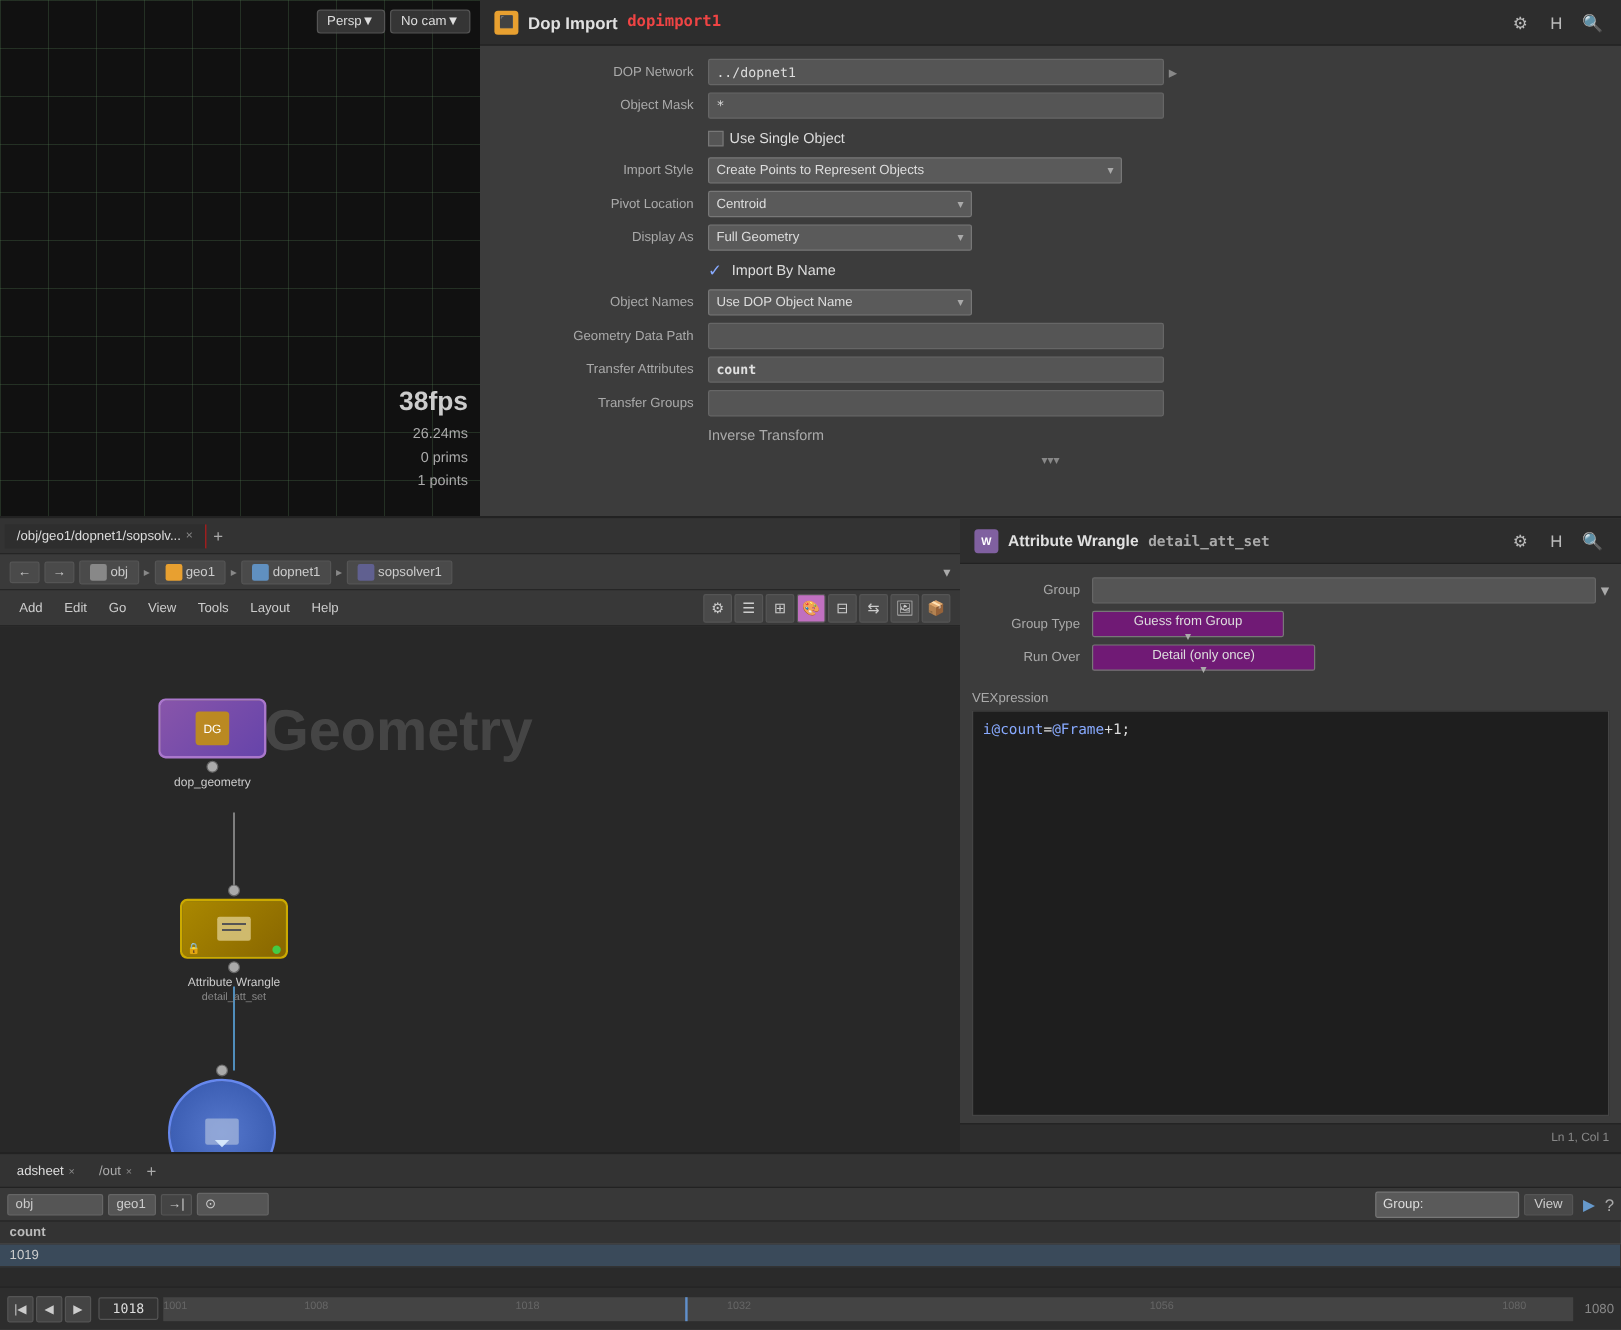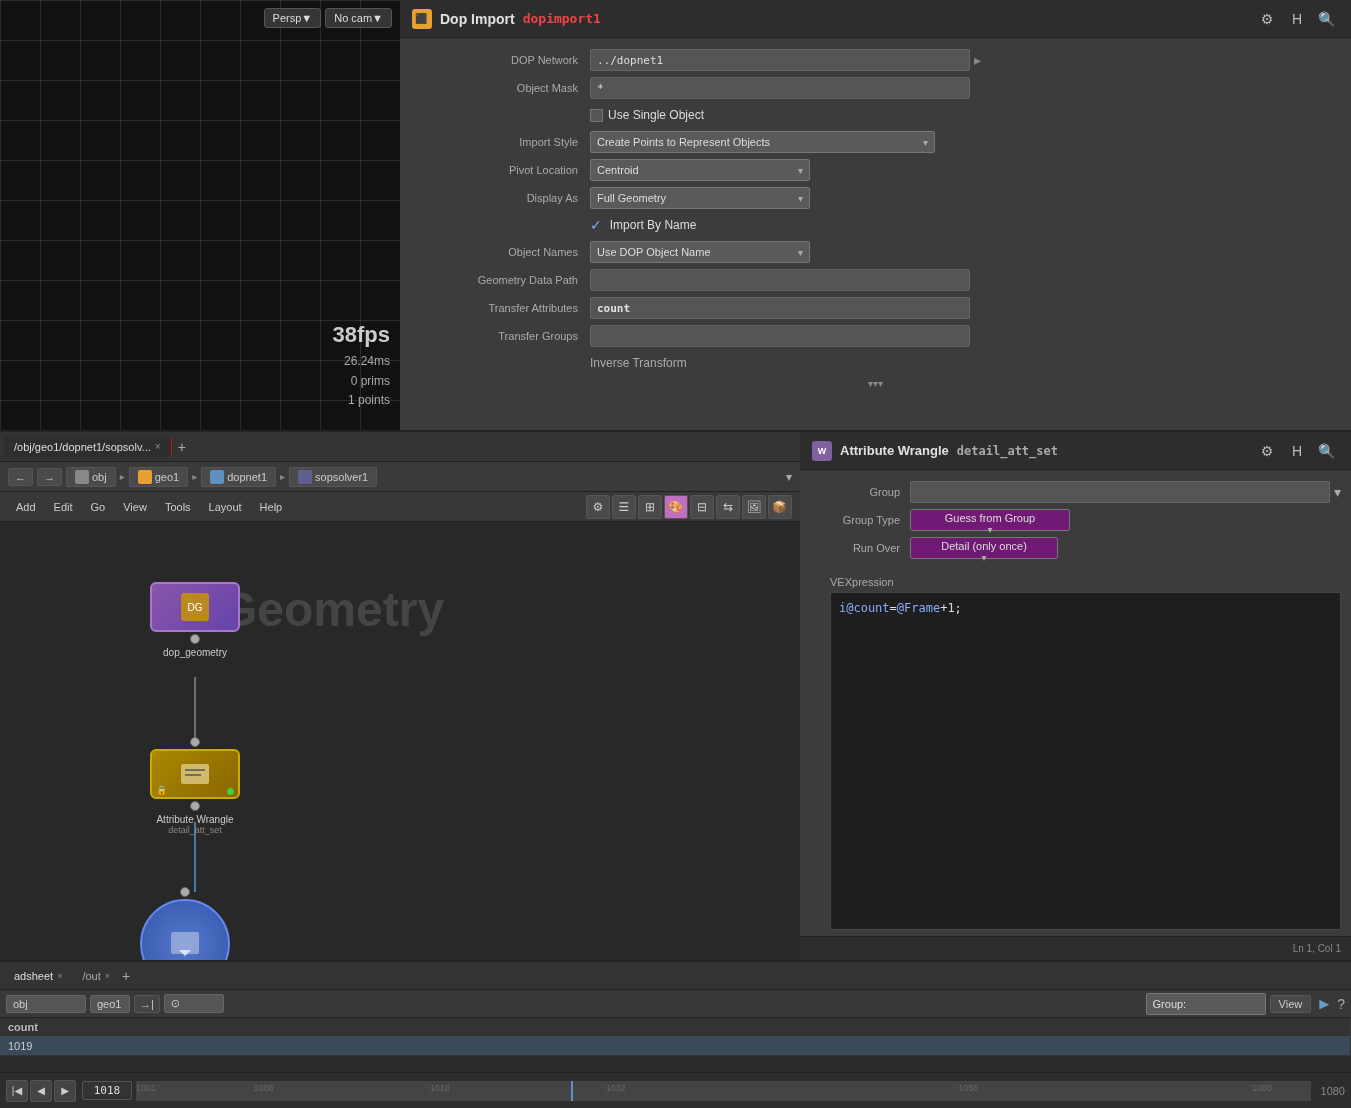--- a/index.html
+++ b/index.html
@@ -499,21 +499,20 @@
       padding: 2px 6px;
       font-size: 11px;
       height: 22px;
       flex: 1;
     }
     .vex-section {
       padding: 6px 10px;
       flex: 1;
       display: flex;
       flex-direction: column;
-      margin-left: 20px;
     }
     .vex-label {
       font-size: 11px;
       color: #aaa;
       margin-bottom: 4px;
     }
     .vex-editor {
       background: #1e1e1e;
       border: 1px solid #444;
       flex: 1;
@@ -917,21 +916,21 @@
 
       <svg class="connector-svg">
 
         <line x1="195" y1="155" x2="195" y2="220" stroke="#888" stroke-width="1.5"></line>
 
         <line x1="195" y1="300" x2="195" y2="370" stroke="#5599cc" stroke-width="1.5"></line>
 
         <line x1="195" y1="440" x2="195" y2="510" stroke="#888" stroke-width="1.5"></line>
       </svg>
 
-      <div class="node-wrapper" style="left:150px;top:60px;">
+      <div class="node-wrapper" style="left:132px;top:60px;">
         <div class="node-box">
           <div class="node-body" style="background:linear-gradient(135deg,#8855aa,#6644aa);border:2px solid #aa77cc;width:90px;">
             <svg width="36" height="36">
               <rect x="4" y="4" width="28" height="28" rx="3" fill="#cc9900" opacity="0.8"></rect>
               <text x="18" y="22" text-anchor="middle" fill="#fff" font-size="10">DG</text>
             </svg>
           </div>
           <div class="node-bottom-connector"></div>
           <div class="node-label">dop_geometry</div>
         </div>
@@ -1003,21 +1002,21 @@
           <div class="wrangle-dropdown">
             <span>Guess from Group</span>
             <span class="prop-dropdown-arrow">▾</span>
           </div>
         </div>
       </div>
 
       <div class="wrangle-prop-row">
         <div class="wrangle-label">Run Over</div>
         <div class="wrangle-value">
-          <div class="wrangle-dropdown" style="width:148px;">
+          <div class="wrangle-dropdown" style="width:186px;">
             <span>Detail (only once)</span>
             <span class="prop-dropdown-arrow">▾</span>
           </div>
         </div>
       </div>
     </div>
 
     <div class="vex-section">
       <div class="vex-label">VEXpression</div>
       <div class="vex-editor">

